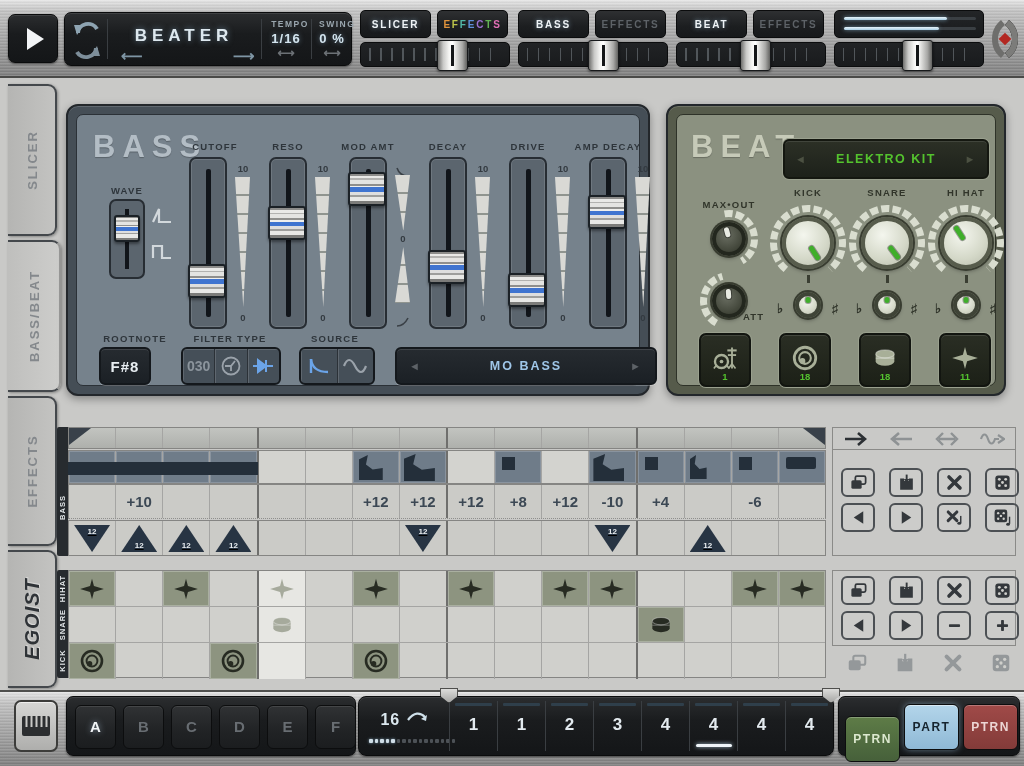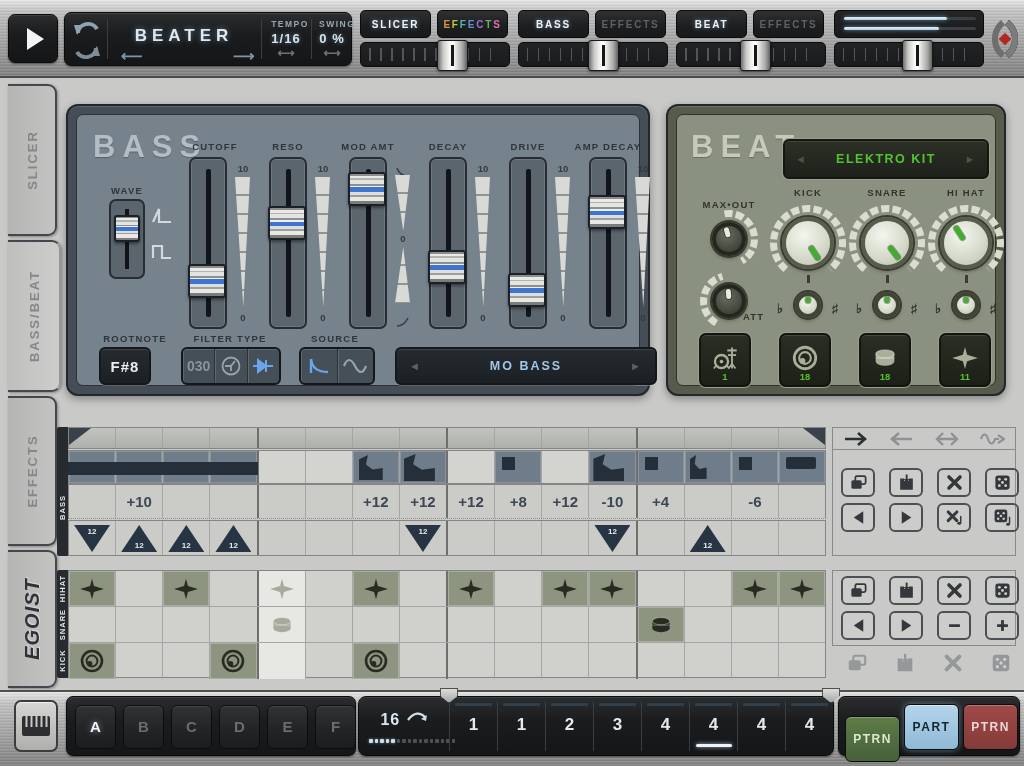--- a/index.html
+++ b/index.html
@@ -120,21 +120,21 @@
   #timeline .gcell { background:linear-gradient(180deg,#c2c4c0,#aeb0ac); }
   .corner { position:absolute; top:0; width:24px; height:17px; background:#39414a; }
   .corner.l { left:0; clip-path:polygon(0 0,92% 0,0 100%); }
   .corner.r { right:0; clip-path:polygon(8% 0,100% 0,100% 100%); }
   #noterow { top:450px; height:34px; background:#d3d3cf; }
   #noterow .gcell.on { background:#6f7c89; box-shadow:inset 0 0 0 1px rgba(255,255,255,.18); }
   .note { position:absolute; background:#242f3a; }
   #valrow { top:484px; height:35px; background:#cbcbc7; border-bottom:1px dotted #8f8f8d; }
   .vtxt { position:absolute; inset:0; display:flex; align-items:center; justify-content:center; font-size:15px; font-weight:bold; color:#3c4854; }
   #mkrow { top:520px; height:36px; background:#cbcbc7; }
-  .mk { position:absolute; left:50%; top:4px; transform:translateX(-50%); width:36px; height:27px; background:#273443; display:flex; justify-content:center; }
+  .mk { position:absolute; left:50%; top:4px; transform:translateX(-50%); width:36px; height:27px; background:#273443; display:flex; justify-content:center;text-decoration:underline; }
   .mk.up { clip-path:polygon(50% 0,100% 100%,0 100%); align-items:flex-end; }
   .mk.down { clip-path:polygon(0 0,100% 0,50% 100%); align-items:flex-start; }
   .mk span { font-size:8px; font-weight:bold; color:#e8ecef; padding:2px 0; }
   
   #drumgrid { top:570px; height:108px; background:#d0d0cc; }
   .drow { display:flex; height:36px; border-bottom:1px solid #a5a5a3; }
   .drow:last-child { border-bottom:none; }
   .dcell { position:relative; flex:1; border-right:1px solid #a5a5a3; display:flex; align-items:center; justify-content:center; }
   .dcell.g4 { border-right:2px solid #6f6f6d; }
   .dcell:last-child { border-right:none; }

